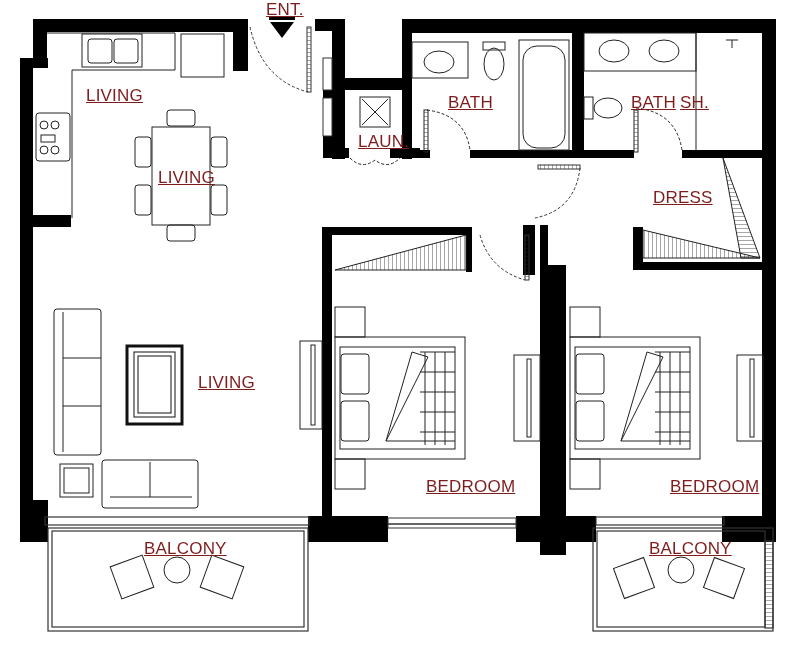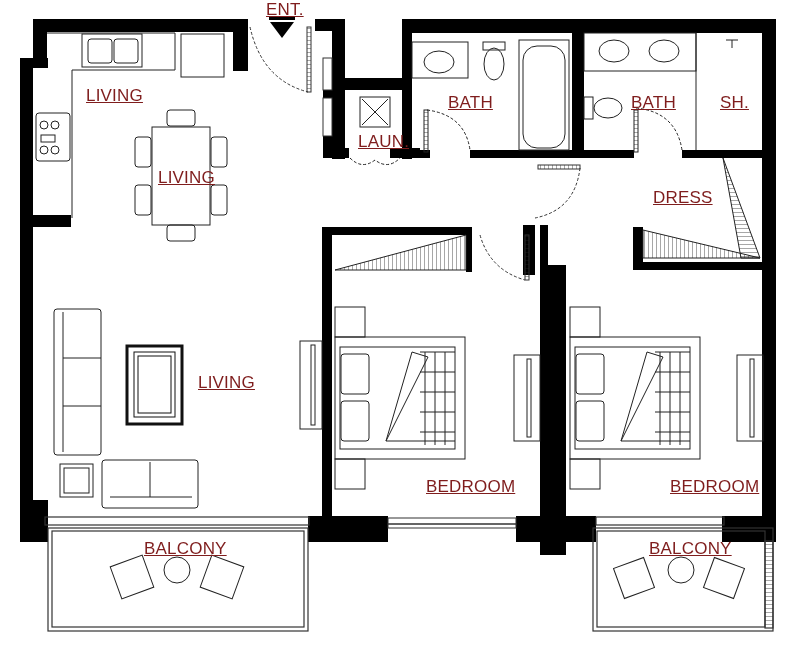--- a/index.html
+++ b/index.html
@@ -207,19 +207,19 @@
     <rect x="708" y="562" width="32" height="32" transform="rotate(20 724 578)"></rect>
   </g>
 </svg>
 
 <div class="lbl" style="left:266px;top:0px;">ENT.</div>
 <div class="lbl" style="left:86px;top:86px;">LIVING</div>
 <div class="lbl" style="left:158px;top:168px;">LIVING</div>
 <div class="lbl" style="left:358px;top:132px;text-align:right;">LAUN.</div>
 <div class="lbl" style="left:448px;top:93px;">BATH</div>
 <div class="lbl" style="left:631px;top:93px;">BATH</div>
-<div class="lbl" style="left:720px;top:93px;">SH.</div>
+<div class="lbl" style="left:680px;top:93px;">SH.</div>
 <div class="lbl" style="left:653px;top:188px;">DRESS</div>
 <div class="lbl" style="left:198px;top:373px;">LIVING</div>
 <div class="lbl" style="left:426px;top:477px;">BEDROOM</div>
 <div class="lbl" style="left:670px;top:477px;">BEDROOM</div>
 <div class="lbl" style="left:144px;top:539px;">BALCONY</div>
 <div class="lbl" style="left:649px;top:539px;">BALCONY</div>
 
 </body></html>

